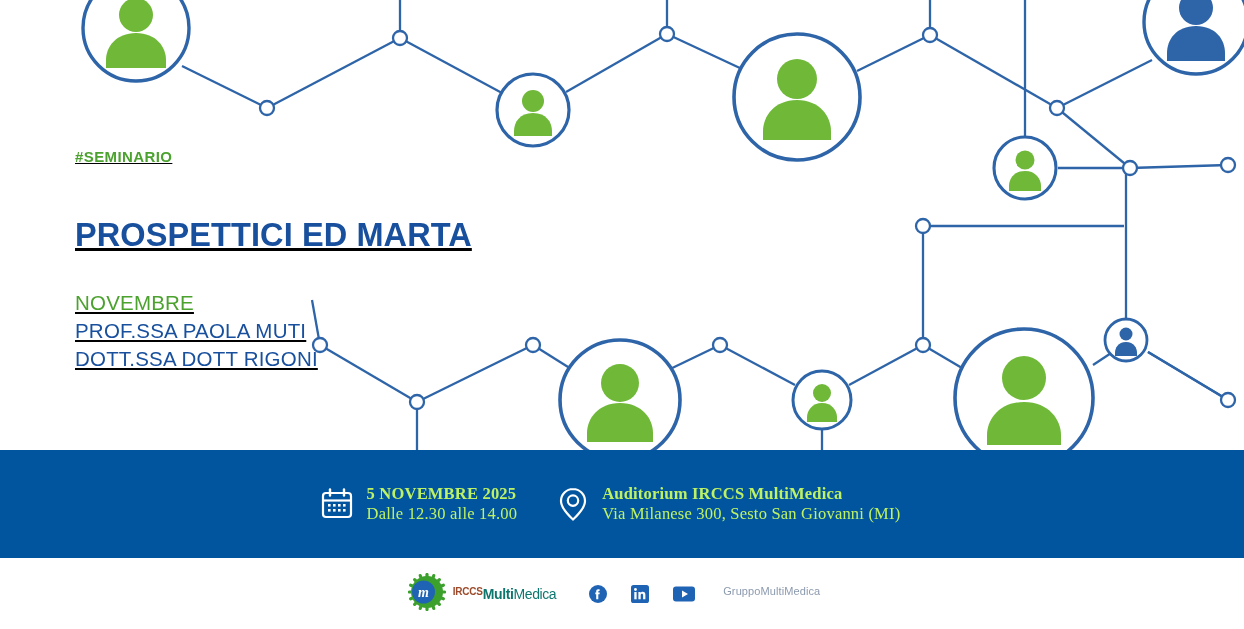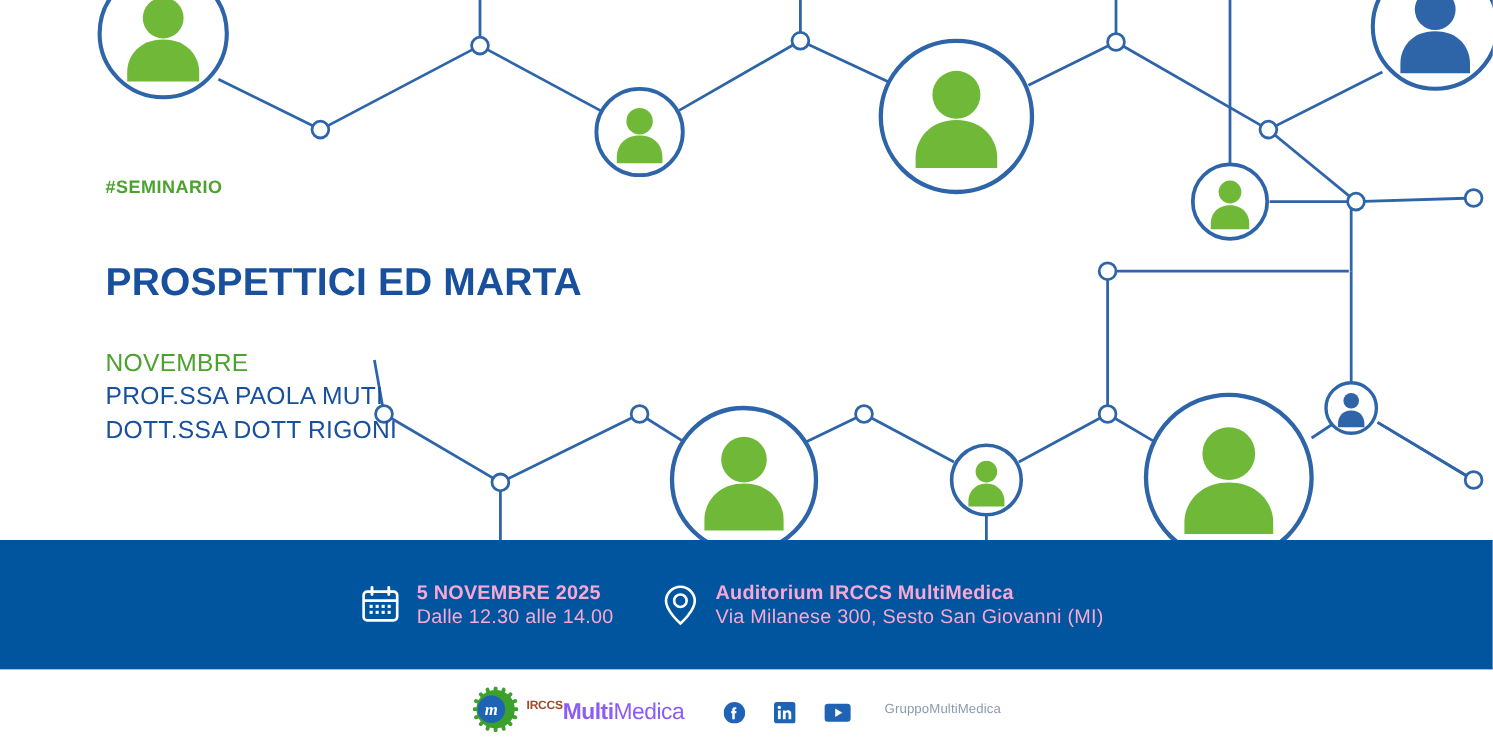--- a/index.html
+++ b/index.html
@@ -18,22 +18,23 @@
   }
   
   #network{
     position:absolute;left:0;top:0;
     width:1244px;height:460px;
     pointer-events:none;
   }
   
   .text-block{
     position:absolute;
-    left:88px;top:148px;
+    left:75px;top:148px;
     width:900px;
+    text-decoration:underline;
   }
   .hashtag{
     color:#4CA22F;
     font-weight:bold;
     font-size:15px;
     letter-spacing:.4px;
     margin:0 0 6px 0;
     font-family:"Liberation Sans", sans-serif;
   }
   .title{
@@ -79,22 +80,23 @@
   .info-item{
     display:flex;
     align-items:center;
     gap:13px;
   }
   .info-icon{
     flex:0 0 auto;
     display:flex;align-items:center;justify-content:center;
   }
   .info-lines{
-    color:#f9a8d4;
+    color:#bef264;
     line-height:1.22;
+    font-family:Liberation Serif, serif;
   }
   .info-strong{
     font-weight:bold;
     font-size:16.5px;
     letter-spacing:.2px;
     white-space:nowrap;
   }
   .info-sub{
     font-weight:400;
     font-size:16.5px;
@@ -128,23 +130,23 @@
     line-height:1;
   }
   .brand-ircss{
     color:#9C4A2A;
     font-weight:bold;
     font-size:10px;
     letter-spacing:-.2px;
     margin-bottom:1px;
   }
   .brand-name{
-    color:#8b5cf6;
+    color:#0f766e;
     font-weight:bold;
-    font-size:19px;
+    font-size:14px;
     letter-spacing:-.4px;
   }
   .brand-name .thin{font-weight:400;}
   .socials{
     display:flex;
     align-items:flex-start;
     gap:24px;
   }
   .social-handle{
     color:#8C9AAE;

